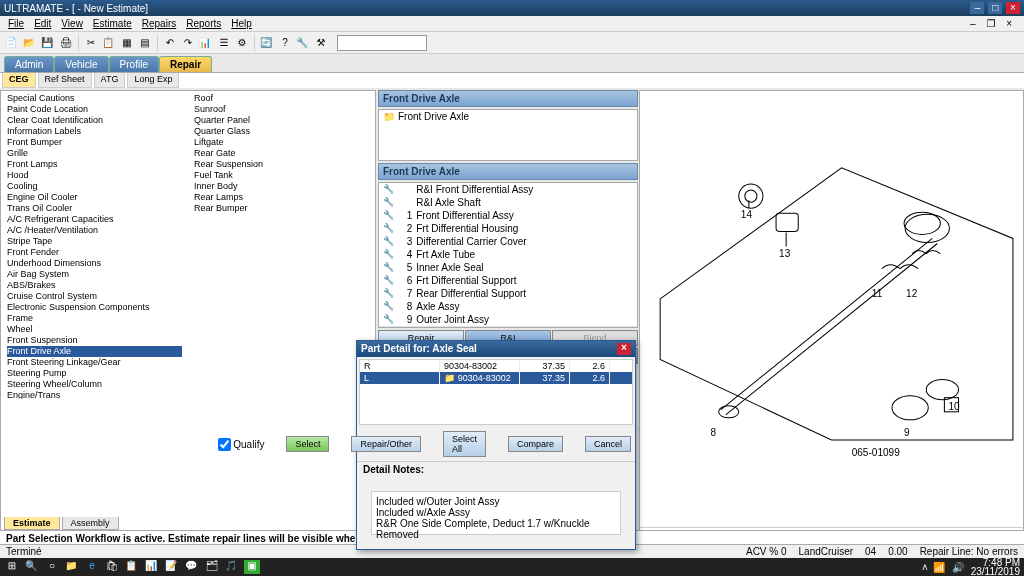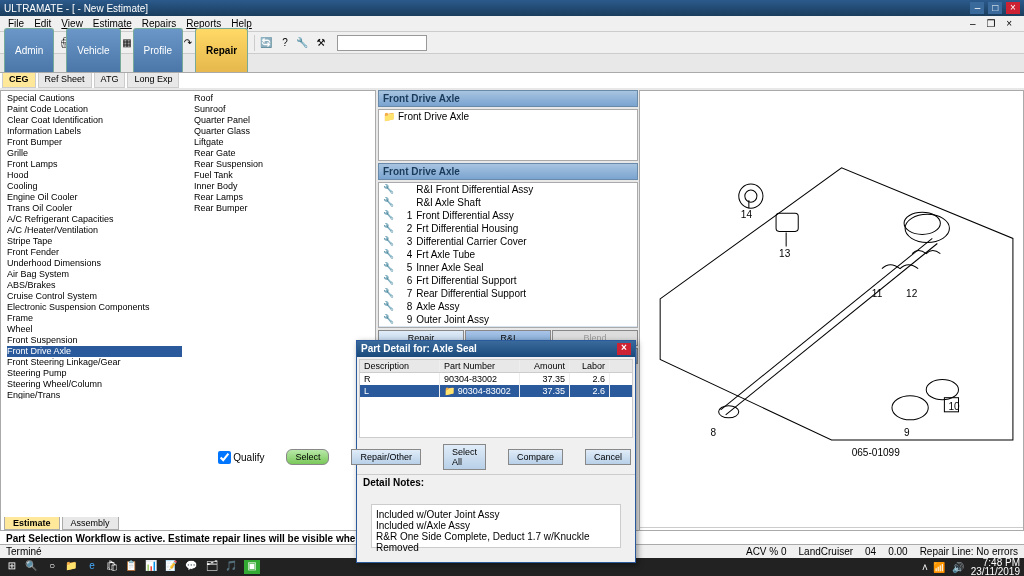--- a/index.html
+++ b/index.html
@@ -8,21 +8,21 @@
 .titlebar .winbtns span { display: inline-block; width: 14px; height: 12px; background: #3a6a9c; margin-left: 1px; text-align: center; line-height: 12px; }
 .titlebar .winbtns .close { background: #c23; }
 .menubar { background: #f0f0f0; height: 16px; display: flex; align-items: center; padding: 0 4px; gap: 2px; border-bottom: 1px solid #ccc; }
 .menubar span { padding: 1px 4px; cursor: default; }
 .menubar span u { text-decoration: underline; }
 .toolbar { background: #f0f0f0; height: 22px; display: flex; align-items: center; padding: 0 4px; gap: 2px; border-bottom: 1px solid #ccc; }
 .tbtn { width: 16px; height: 16px; display: inline-flex; align-items: center; justify-content: center; border: 1px solid transparent; }
 .tsep { width: 1px; height: 16px; background: #ccc; margin: 0 2px; }
 .tsearch { width: 90px; height: 16px; border: 1px solid #999; background: #fff; margin-left: 6px; }
 .tabstrip { background: #e8e8e8; height: 18px; display: flex; align-items: flex-end; padding-left: 4px; gap: 0; }
-.tab { background: linear-gradient(#c0d4e8,#a0bad8); border: 1px solid #7a9; border-bottom: none; padding: 16px 10px; margin-right: 12px; cursor: default; border-radius: 3px 3px 0 0; color: #fff; }
+.tab { background: linear-gradient(#c0d4e8,#a0bad8); border: 1px solid #7a9; border-bottom: none; padding: 2px 10px; margin-right: 0; cursor: default; border-radius: 3px 3px 0 0; color: #fff; }
 .tab.active { background: linear-gradient(#ffd966,#e6b84d); color: #000; font-weight: bold; }
 .tabstrip.blue .tab { background: linear-gradient(#6a97c8,#4a77a8); color: #fff; }
 .tabstrip.blue .tab.active { background: linear-gradient(#ffd966,#e6b84d); color: #000; font-weight: bold; }
 .subtabs { background: #fff; border-top: 1px solid #aaa; height: 16px; display: flex; gap: 2px; padding-left: 2px; }
 .subtab { background: #e8e8e8; border: 1px solid #ccc; border-top: none; padding: 1px 6px; font-size: 9px; cursor: default; }
 .subtab.active { background: #ffe89a; font-weight: bold; }
 .main { display: flex; position: absolute; top: 90px; left: 0; right: 0; bottom: 30px; }
 .leftpanel { width: 376px; background: #fff; border: 1px solid #aaa; overflow: hidden; position: relative; }
 .twocol { display: flex; height: 308px; overflow: hidden; }
 .col { width: 50%; padding: 2px 6px; }
@@ -52,21 +52,21 @@
 .dlgtitle { background: linear-gradient(#3a6a9c,#1a4a7c); color: #fff; padding: 2px 4px; display: flex; justify-content: space-between; font-weight: bold; }
 .dlgclose { background: #c23; color: #fff; width: 14px; height: 12px; text-align: center; line-height: 10px; }
 .dlgtable { background: #fff; margin: 2px; border: 1px solid #ccc; }
 .dlgth { display: flex; background: #e8e8e8; border-bottom: 1px solid #ccc; }
 .dlgth > div, .dlgtr > div { padding: 1px 4px; font-size: 9px; border-right: 1px solid #eee; }
 .dlgtr { display: flex; }
 .dlgtr.sel { background: #2a5a9c; color: #fff; }
 .c-desc { width: 80px; } .c-pn { width: 80px; } .c-amt { width: 50px; text-align: right; } .c-lab { width: 40px; text-align: right; }
 .dlgbtns { display: flex; gap: 22px; padding: 4px; align-items: center; justify-content: flex-end; }
 .dlgbtn { background: linear-gradient(#e0ecf8,#b8d0e8); border: 1px solid #888; padding: 2px 8px; font-size: 9px; }
-.dlgbtn.green { background: linear-gradient(#b8e8a8,#7ac85a); border-radius: 6px; }
+.dlgbtn.green { background: linear-gradient(#b8e8a8,#7ac85a); }
 .qualify { display: flex; align-items: center; gap: 2px; margin-right: auto; margin-left: 4px; }
 .dlgnote { font-size: 8px; text-align: center; padding: 1px; color: #444; }
 .detailhdr { font-weight: bold; padding: 2px 6px; border-top: 1px solid #ccc; }
 .detailbox { background: #fff; border: 1px solid #ccc; margin: 14px; padding: 4px; font-size: 9px; line-height: 11px; height: 44px; }
 .bottomtabs { position: absolute; left: 0; bottom: 46px; display: flex; gap: 2px; padding-left: 4px; }
 .btab { background: #e8e8e8; border: 1px solid #aaa; border-top: none; padding: 1px 8px; font-size: 9px; }
 .btab.active { background: #ffe89a; font-weight: bold; }
 .workflow { position: absolute; left: 0; bottom: 30px; right: 0; background: #fff; border-top: 1px solid #aaa; padding: 2px 6px; font-weight: bold; font-size: 10px; }
 .statusbar { position: absolute; bottom: 18px; left: 0; right: 0; height: 14px; background: #f0f0f0; border-top: 1px solid #aaa; display: flex; align-items: center; padding: 0 6px; font-size: 9px; justify-content: space-between; }
 .statusr { display: flex; gap: 12px; }
@@ -323,26 +323,20 @@
     </div>
   </div>
 </div>
 
 <div class="dialog">
   <div class="dlgtitle">
     <span>Part Detail for: Axle Seal</span>
     <span class="dlgclose">×</span>
   </div>
   <div class="dlgtable">
-    <div class="dlgth">
-      <div class="c-desc">Description</div>
-      <div class="c-pn">Part Number</div>
-      <div class="c-amt">Amount</div>
-      <div class="c-lab">Labor</div>
-    </div>
     <div id="dlgrows">
         <div class="dlgtr">
           <div class="c-desc">R</div>
           <div class="c-pn">90304-83002</div>
           <div class="c-amt">37.35</div>
           <div class="c-lab">2.6</div>
         </div>
         <div class="dlgtr sel">
           <div class="c-desc">L</div>
           <div class="c-pn">📁 90304-83002</div>

